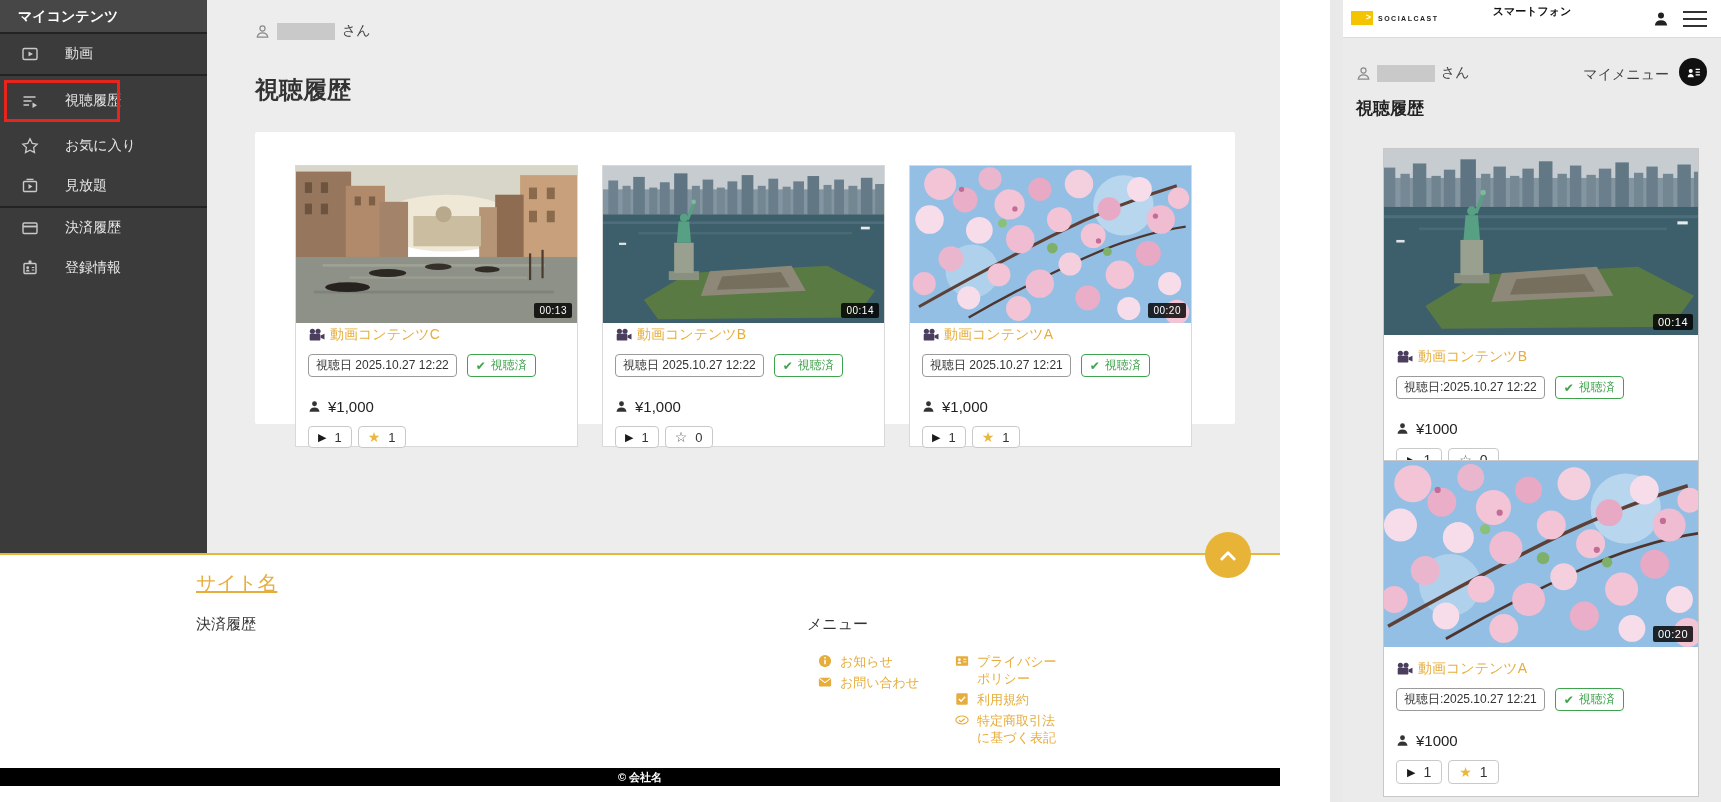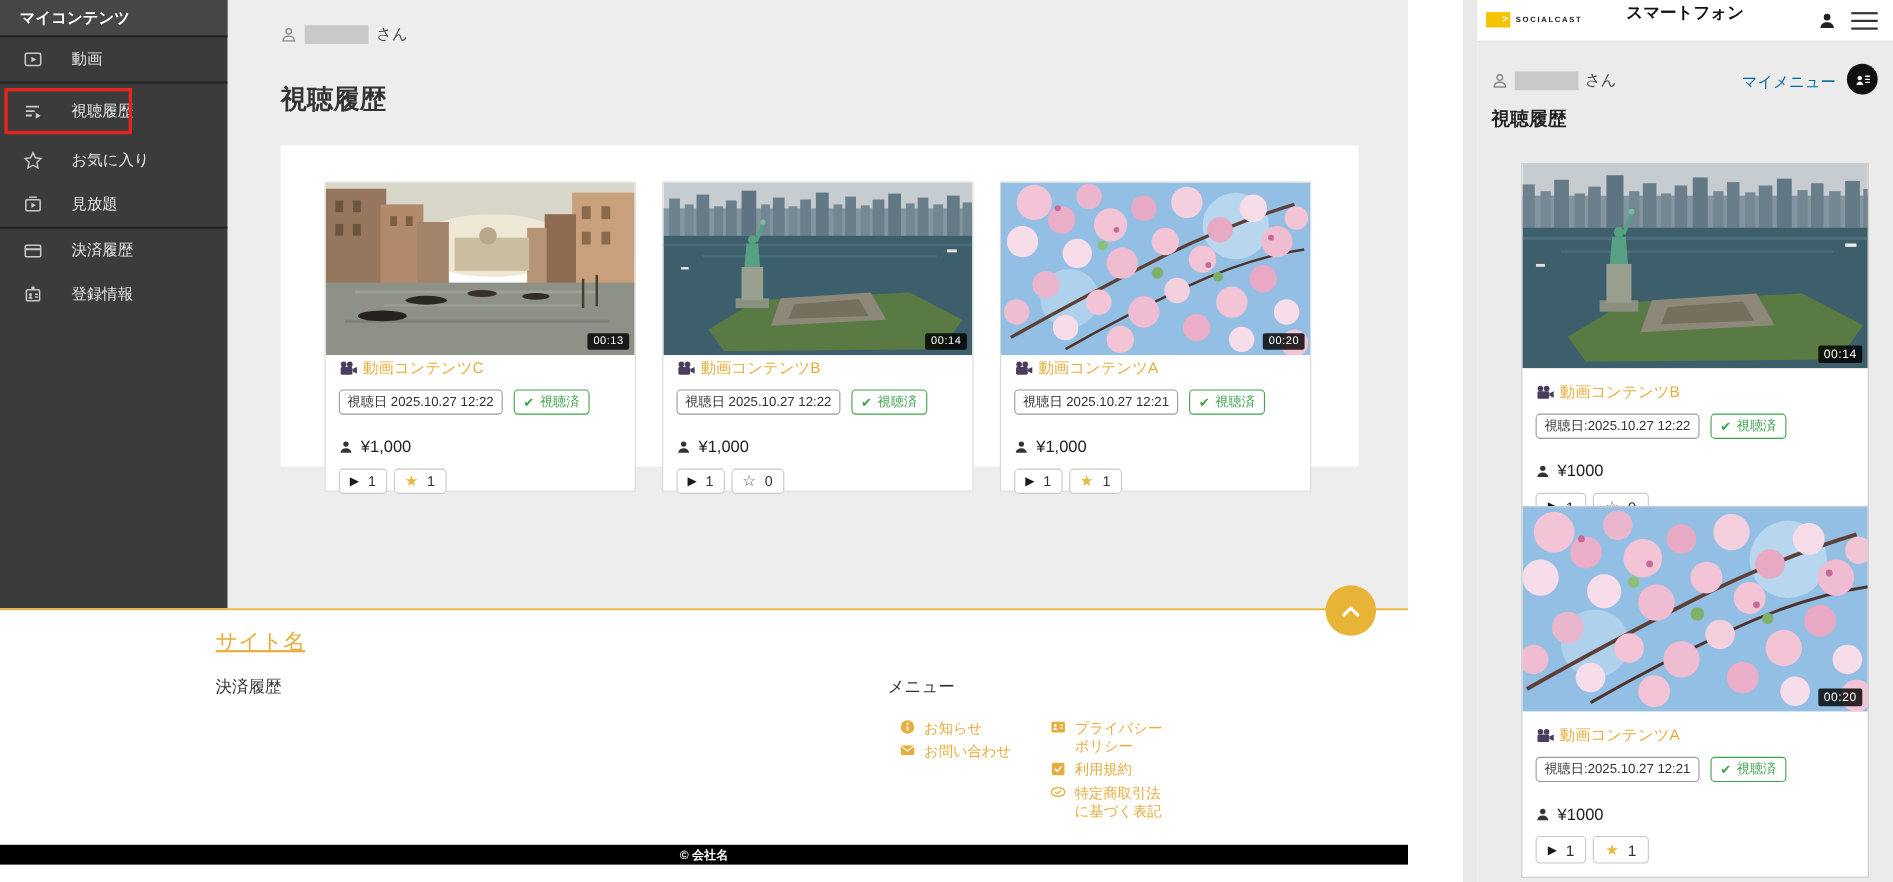--- a/index.html
+++ b/index.html
@@ -72,28 +72,28 @@
   .scroll-strip{position:absolute;left:1330px;top:0;width:13px;height:802px;background:#e9e9e9;}
   
   .mobile{position:absolute;left:1343px;top:0;width:378px;height:802px;background:#ebebeb;}
   .m-topbar{position:absolute;left:0;top:0;width:100%;height:38px;background:#fff;
     border-bottom:1px solid #dcdcdc;box-sizing:border-box;}
   .logo-wrap{position:absolute;left:8px;top:11px;display:flex;align-items:center;gap:5px;cursor:pointer;}
   .logo-box{width:22px;height:14px;background:#f5c400;position:relative;}
   .logo-box span{position:absolute;right:2px;top:1px;color:#fff;font-size:9px;font-weight:bold;}
   .brand-text{font-size:7px;font-weight:bold;letter-spacing:1.5px;color:#222;}
   .m-title{position:absolute;left:0;right:0;top:0;height:23px;display:flex;align-items:center;
-    justify-content:center;font-size:15px;font-weight:bold;color:#111;pointer-events:none;}
+    justify-content:center;font-size:11px;font-weight:bold;color:#111;pointer-events:none;}
   .m-person{position:absolute;right:52px;top:11px;width:16px;height:16px;color:#222;cursor:pointer;}
   .hamburger{position:absolute;right:14px;top:11px;width:24px;height:16px;display:flex;
     flex-direction:column;justify-content:space-between;cursor:pointer;}
   .hamburger div{height:2.4px;background:#333;}
   .m-user-row{position:absolute;left:13px;top:64px;display:flex;align-items:center;gap:6px;
     font-size:14px;color:#444;}
-  .m-mymenu{position:absolute;right:52px;top:66px;color:#0369a1;font-size:14px;cursor:pointer;}
+  .m-mymenu{position:absolute;right:52px;top:66px;color:#404040;font-size:14px;cursor:pointer;}
   .m-mymenu-btn{position:absolute;right:14px;top:58px;width:28px;height:28px;border-radius:50%;
     background:#111;display:flex;align-items:center;justify-content:center;cursor:pointer;}
   .m-mymenu-btn svg{width:17px;height:15px;}
   .m-page-title{position:absolute;left:13px;top:97px;font-size:17px;font-weight:bold;color:#222;}
   .m-card{position:absolute;left:40px;width:316px;background:#fff;border:1px solid #c8c8c8;box-sizing:border-box;}
   .m-card.c1{top:148px;}
   .m-card.c2{top:460px;}
   .m-thumb{position:relative;width:100%;height:186px;overflow:hidden;cursor:pointer;}
   .m-thumb svg{width:100%;height:100%;}
   .m-card .card-body{padding:10px 12px 12px;}

